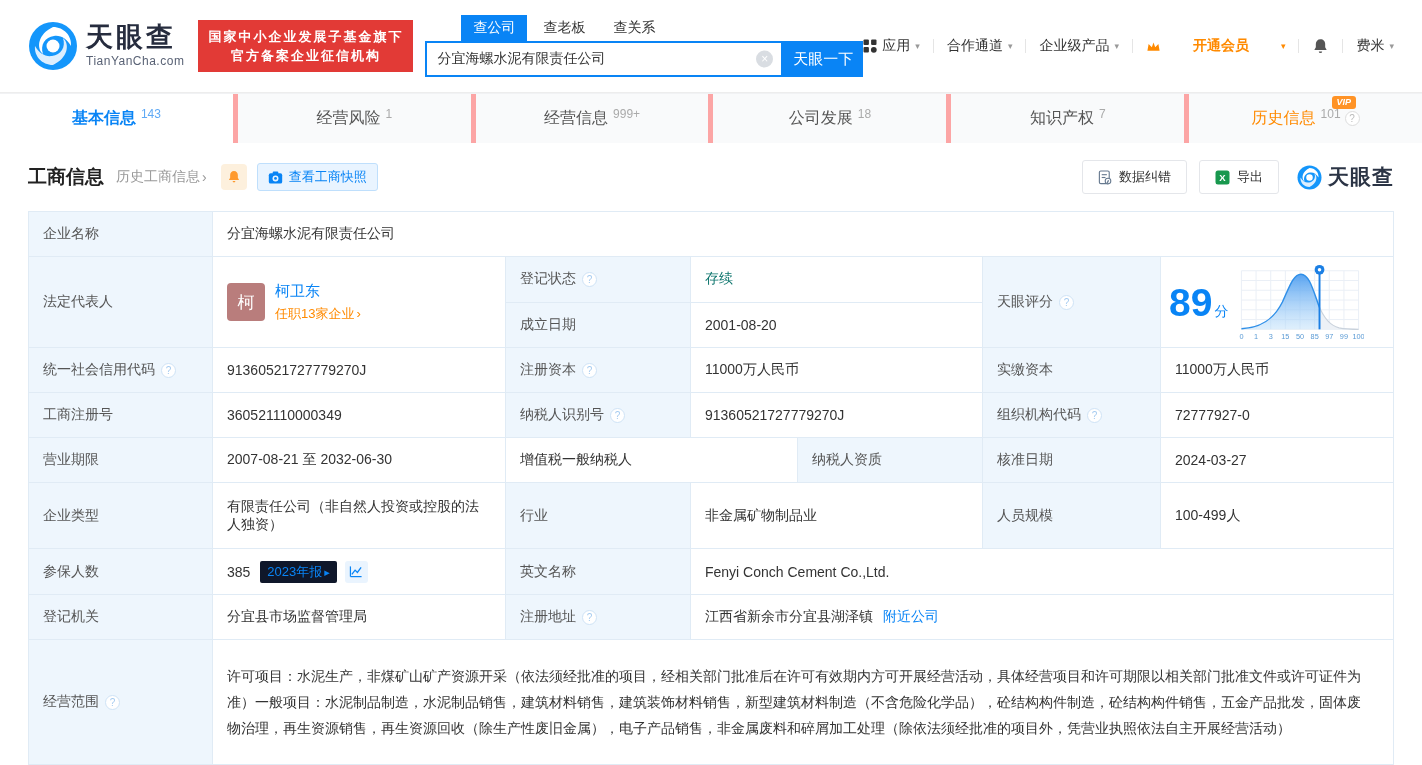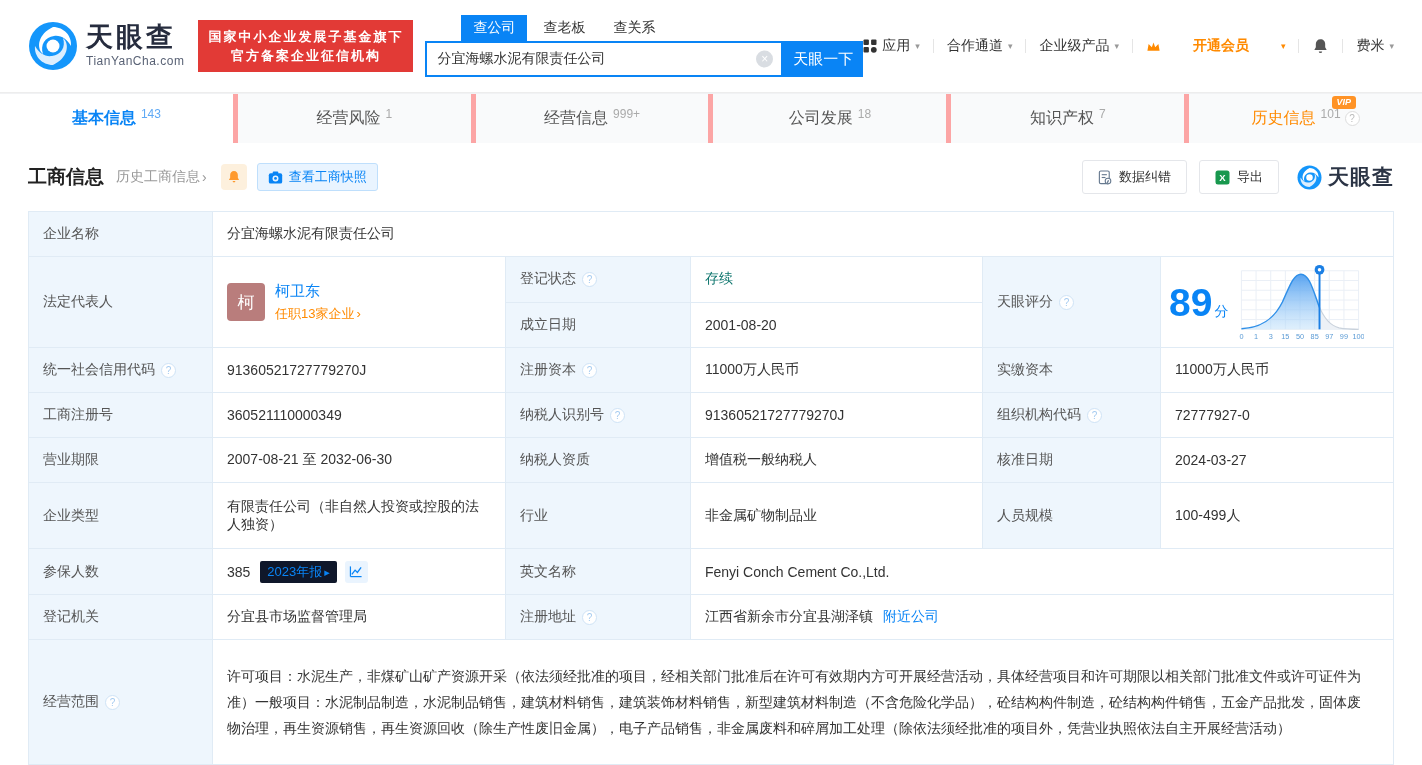--- a/index.html
+++ b/index.html
@@ -384,25 +384,25 @@
         </div>
     </div>
 
     <div class="trow">
       <div class="cell lab">
           <span>营业期限</span>
         </div>
       <div class="cell w2">
           <span>2007-08-21 至 2032-06-30</span>
         </div>
-      <div class="cell lab w3">
-          <span>纳税人资质</span>
-        </div>
       <div class="cell w4">
           <span>增值税一般纳税人</span>
+        </div>
+      <div class="cell lab w3">
+          <span>纳税人资质</span>
         </div>
       <div class="cell lab w5">
           <span>核准日期</span>
         </div>
       <div class="cell fill">
           <span>2024-03-27</span>
         </div>
     </div>
 
     <div class="trow r6">

